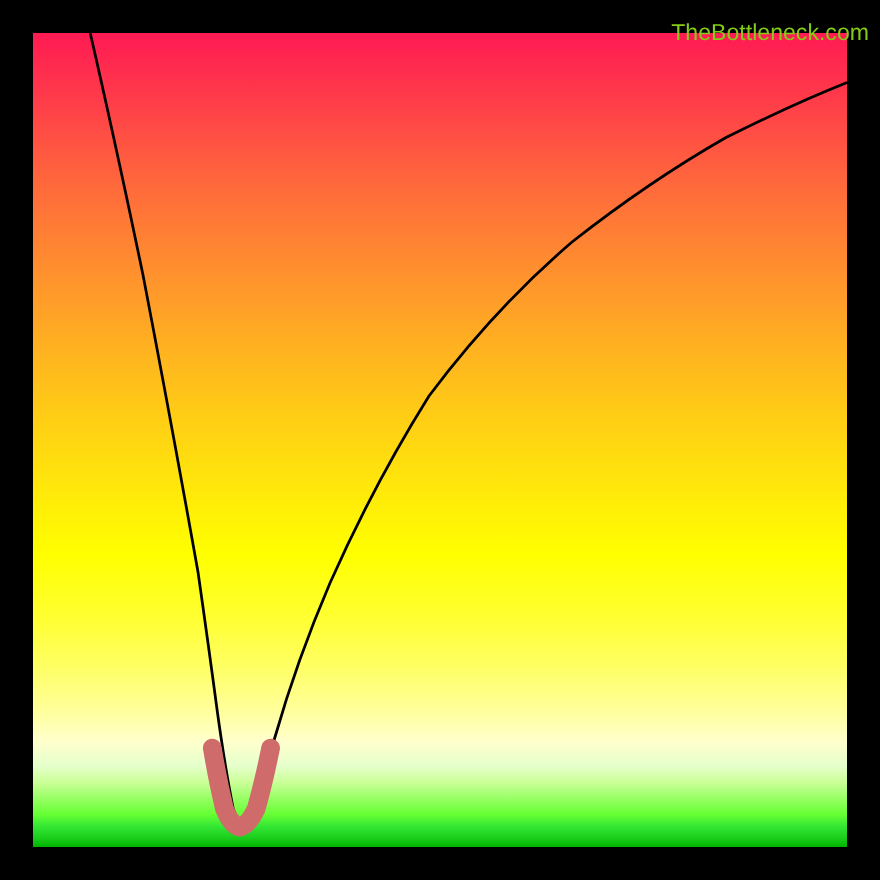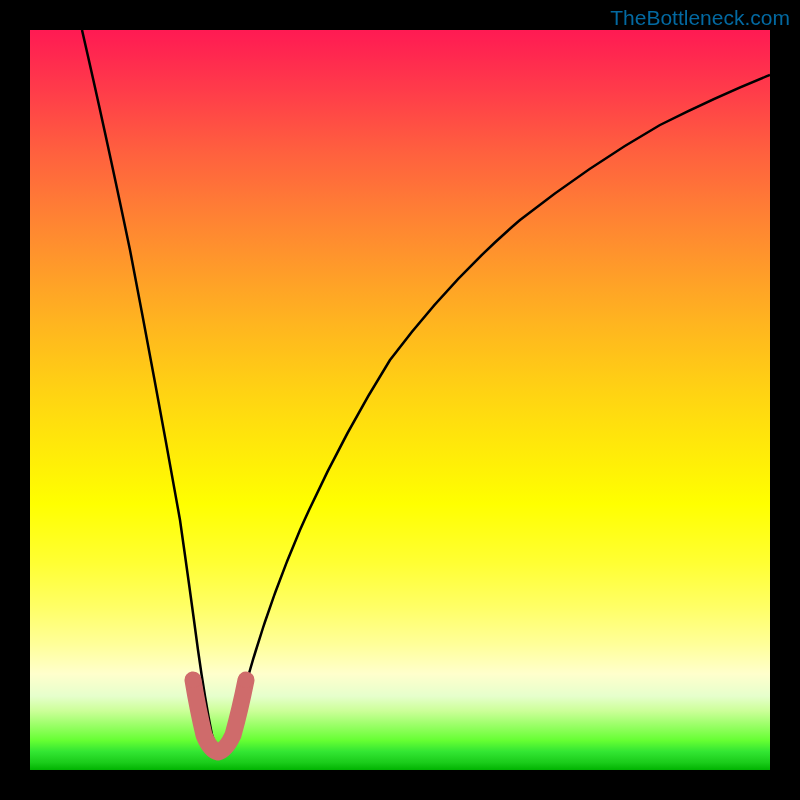--- a/index.html
+++ b/index.html
@@ -9,23 +9,23 @@
     }
     body {
       width: 800px;
       height: 800px;
       background: #000;
       position: relative;
       overflow: hidden;
     }
     .watermark {
       position: absolute;
-      top: 6px;
+      top: 18px;
       right: 10px;
-      color: #0369a1;
+      color: #84cc16;
       font-family: Arial, sans-serif;
       font-size: 21px;
       z-index: 10;
     }
     .plot-area {
       position: absolute;
       top: 30px;
       left: 30px;
       width: 740px;
       height: 740px;

